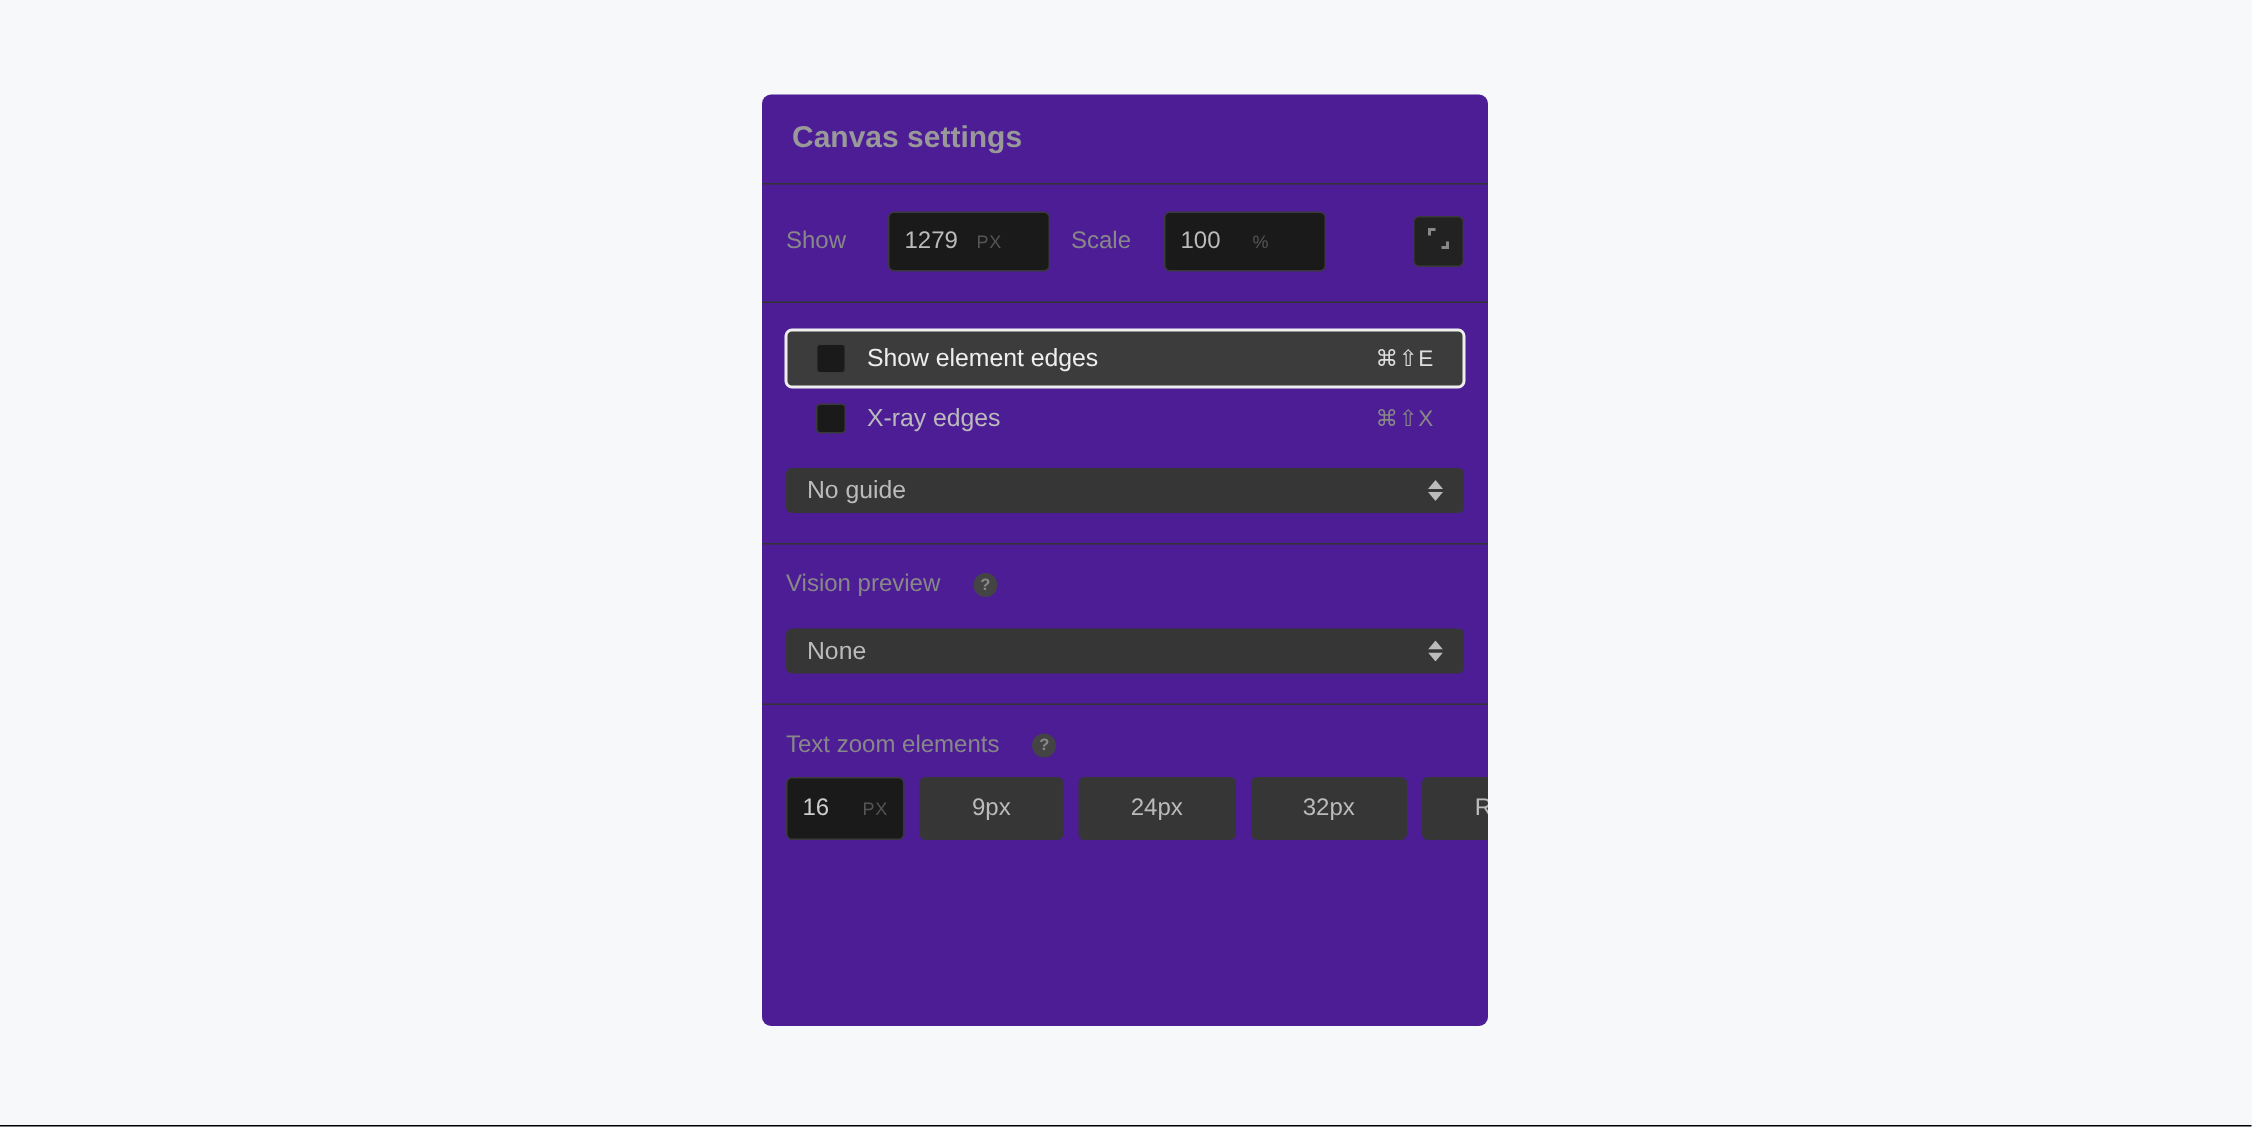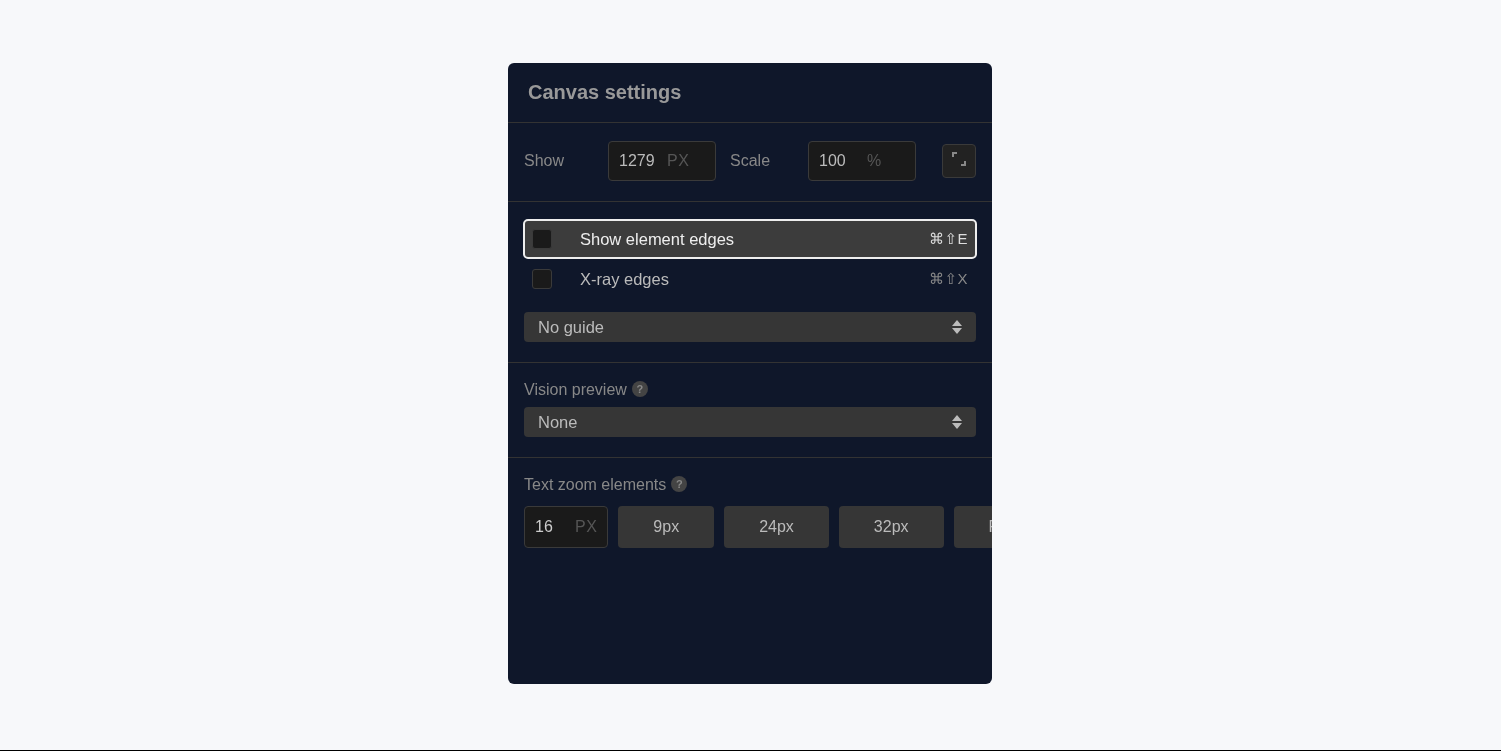--- a/index.html
+++ b/index.html
@@ -11,21 +11,21 @@
       font-size: 16px;
       overflow: hidden;
       border-bottom: 1px solid #000;
     }
     .panel {
       position: absolute;
       left: 508px;
       top: 63px;
       width: 484px;
       height: 621px;
-      background: #0f172a;
+      background: #4c1d95;
       border-radius: 6px;
       overflow: hidden;
     }
     .panel-header {
       padding: 18px 20px 18px 20px;
       border-bottom: 1px solid #333;
     }
     .panel-title {
       color: #999;
       font-weight: 700;
@@ -49,54 +49,53 @@
     .dim-label-scale { min-width: 48px; }
     .input-wrap {
       display: flex;
       align-items: center;
       background: #1a1a1a;
       border: 1px solid #3a3a3a;
       border-radius: 4px;
       height: 40px;
       width: 108px;
       padding: 0 10px;
-      margin-left: 16px;
     }
     .input-wrap input {
       background: transparent;
       border: none;
       outline: none;
       color: #bbb;
       font-size: 16px;
       width: 48px;
     }
     .unit {
       color: #555;
-      font-size: 16px;
+      font-size: 12px;
       letter-spacing: 0.5px;
     }
     .fit-btn {
       width: 34px;
       height: 34px;
       border-radius: 4px;
       border: 1px solid #3a3a3a;
       background: #222;
       display: flex;
       align-items: center;
       justify-content: center;
       cursor: pointer;
       margin-left: auto;
     }
     .fit-btn svg { stroke: #888; fill: none; }
     .check-row {
       display: flex;
       align-items: center;
-      padding: 9px 8px;
-      border-radius: 4px;
-      gap: 28px;
+      padding: 9px 20px;
+      border-radius: 4px;
+      gap: 14px;
       margin-bottom: 2px;
     }
     .check-row.highlight {
       outline: 2px solid #eee;
       outline-offset: -1px;
       background: #3c3c3c;
     }
     .checkbox {
       width: 20px;
       height: 20px;
@@ -141,40 +140,41 @@
       flex: 1;
     }
     .chevrons {
       display: flex;
       flex-direction: column;
       gap: 2px;
     }
     .chevrons svg { fill: #bbb; }
     .sub-label {
       display: flex;
-      gap: 5px;
+      align-items: center;
+      gap: 22px;
       margin-bottom: 2px;
     }
     .sub-label-text {
       color: #888;
       font-size: 16px;
     }
     .help-circle {
       width: 16px;
       height: 16px;
       border-radius: 50%;
       background: #444;
       color: #888;
       font-size: 11px;
       font-weight: 700;
       display: flex;
       align-items: center;
       justify-content: center;
     }
-    .section-vision .select { margin-top: 8px; }
+    .section-vision .select { margin-top: 20px; }
     .zoom-row {
       display: flex;
       gap: 10px;
       margin-top: 12px;
     }
     .zoom-input {
       display: flex;
       align-items: center;
       background: #1a1a1a;
       border: 1px solid #3a3a3a;

